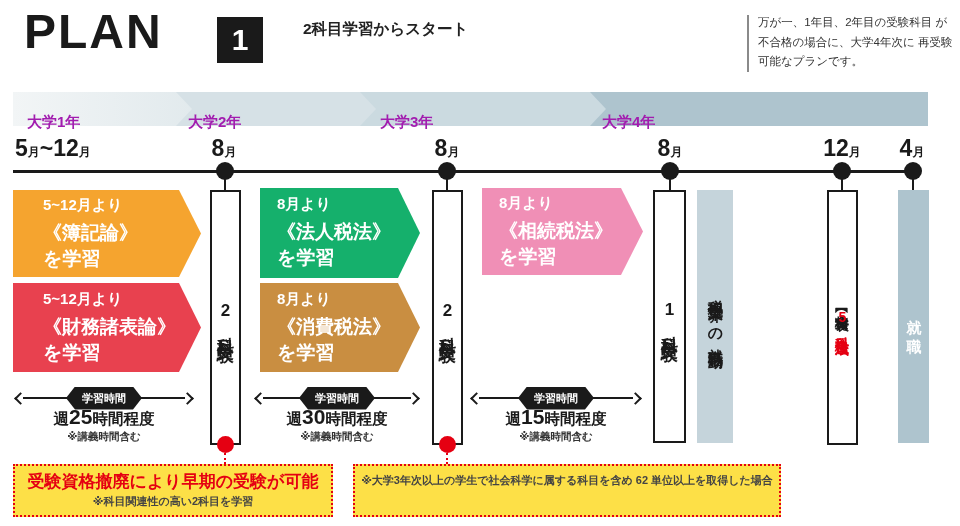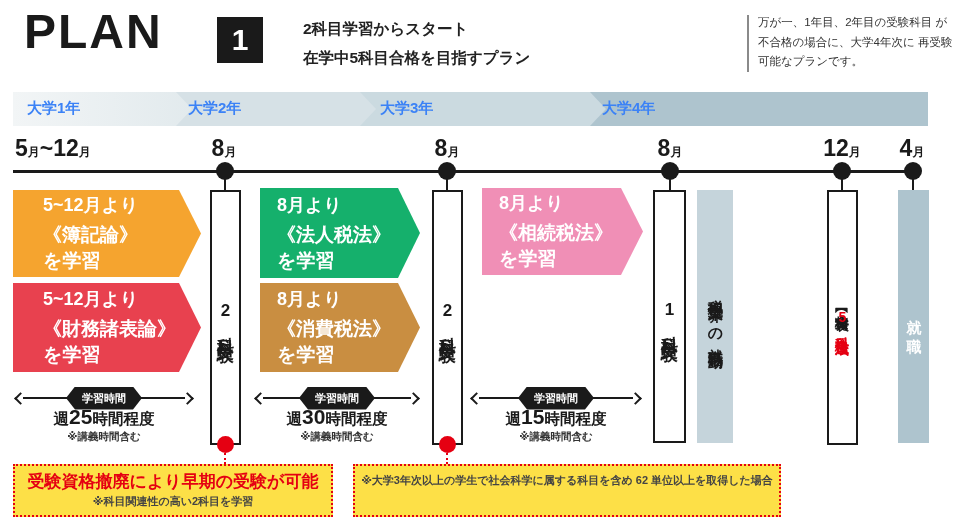--- a/index.html
+++ b/index.html
@@ -14,35 +14,35 @@
   .plan-title { left:24px; top:4px; font-size:48px; font-weight:800; letter-spacing:2px; color:#1a1a1a; }
   .plan-num { left:217px; top:17px; width:46px; height:46px; background:#1a1a1a; color:#fff;
               display:flex; align-items:center; justify-content:center; font-size:30px; font-weight:800; }
   .subtitle { left:303px; top:14px; font-size:15.5px; font-weight:600; color:#222; line-height:29px; }
   .note-bar { left:747px; top:15px; width:2px; height:57px; background:#8a8a8a; }
   .note-text { left:758px; top:13px; width:200px; font-size:11.5px; line-height:1.7; color:#333; font-weight:500; }
 
   
   .band-seg { top:92px; height:34px; }
   .chev-right { clip-path:polygon(0 0, calc(100% - 16px) 0, 100% 50%, calc(100% - 16px) 100%, 0 100%); }
-  .band-label { top:88px; height:40px; display:flex; align-items:center; font-size:15px; font-weight:700; color:#3b82f6; }
+  .band-label { top:102px; height:40px; display:flex; align-items:center; font-size:15px; font-weight:700; color:#a21caf; }
 
   
   .tl-line { left:13px; top:170px; width:903px; height:3px; background:#1a1a1a; }
   .tl-dot  { width:18px; height:18px; border-radius:50%; background:#1a1a1a; top:162px; }
   .tl-stem { width:2px; background:#1a1a1a; top:172px; height:18px; }
   .month { top:135px; white-space:nowrap; }
   .month .mn { font-size:23px; font-weight:800; }
   .month .mu { font-size:12px; font-weight:800; }
   .month.ctr { transform:translateX(-50%); }
 
   
   .sarrow { color:#fff; clip-path:polygon(0 0, calc(100% - 22px) 0, 100% 50%, calc(100% - 22px) 100%, 0 100%);
             display:flex; flex-direction:column; justify-content:center; }
-  .sarrow .period { font-size:18px; font-weight:600; margin-bottom:5px; }
+  .sarrow .period { font-size:15px; font-weight:600; margin-bottom:5px; }
   .sarrow .subject { font-size:19px; font-weight:800; line-height:1.35; }
   .sarrow .action  { font-size:19px; font-weight:800; line-height:1.35; }
 
   
   .vbox { top:190px; display:flex; align-items:center; justify-content:center;
           writing-mode:vertical-rl; text-orientation:upright; font-weight:800; }
   .vbox.exam { background:#fff; border:2px solid #1a1a1a; font-size:17px; letter-spacing:3px; }
   .vbox.blue { font-size:15px; letter-spacing:2px; }
 
   .red-dot { width:17px; height:17px; border-radius:50%; background:#e50012; top:436px; z-index:5; }
@@ -64,21 +64,20 @@
   .callout .c-title { color:#e50012; font-size:17px; font-weight:800; line-height:1.25; }
   .callout .c-note  { color:#444; font-size:11px; font-weight:600; margin-top:2px; }
 </style>
 </head>
 <body>
 
 <div class="abs plan-title">PLAN</div>
 <div class="abs plan-num">1</div>
 <div class="abs subtitle">
   <div>2科目学習からスタート</div>
-  <div>在学中5科目合格を目指すプラン</div>
 </div>
 <div class="abs note-bar"></div>
 <div class="abs note-text">
   <span>万が一、1年目、2年目の受験科目</span>
   <span>が不合格の場合に、大学4年次に</span>
   <span>再受験可能なプランです。</span>
 </div>
 
 <div class="abs band-seg chev-right" style="left:574px; width:354px; background:#aec4ce; z-index:1; clip-path:none;"></div>
 <div class="abs band-seg chev-right" style="left:344px; width:262px; background:#cbdae0; z-index:2;"></div>

